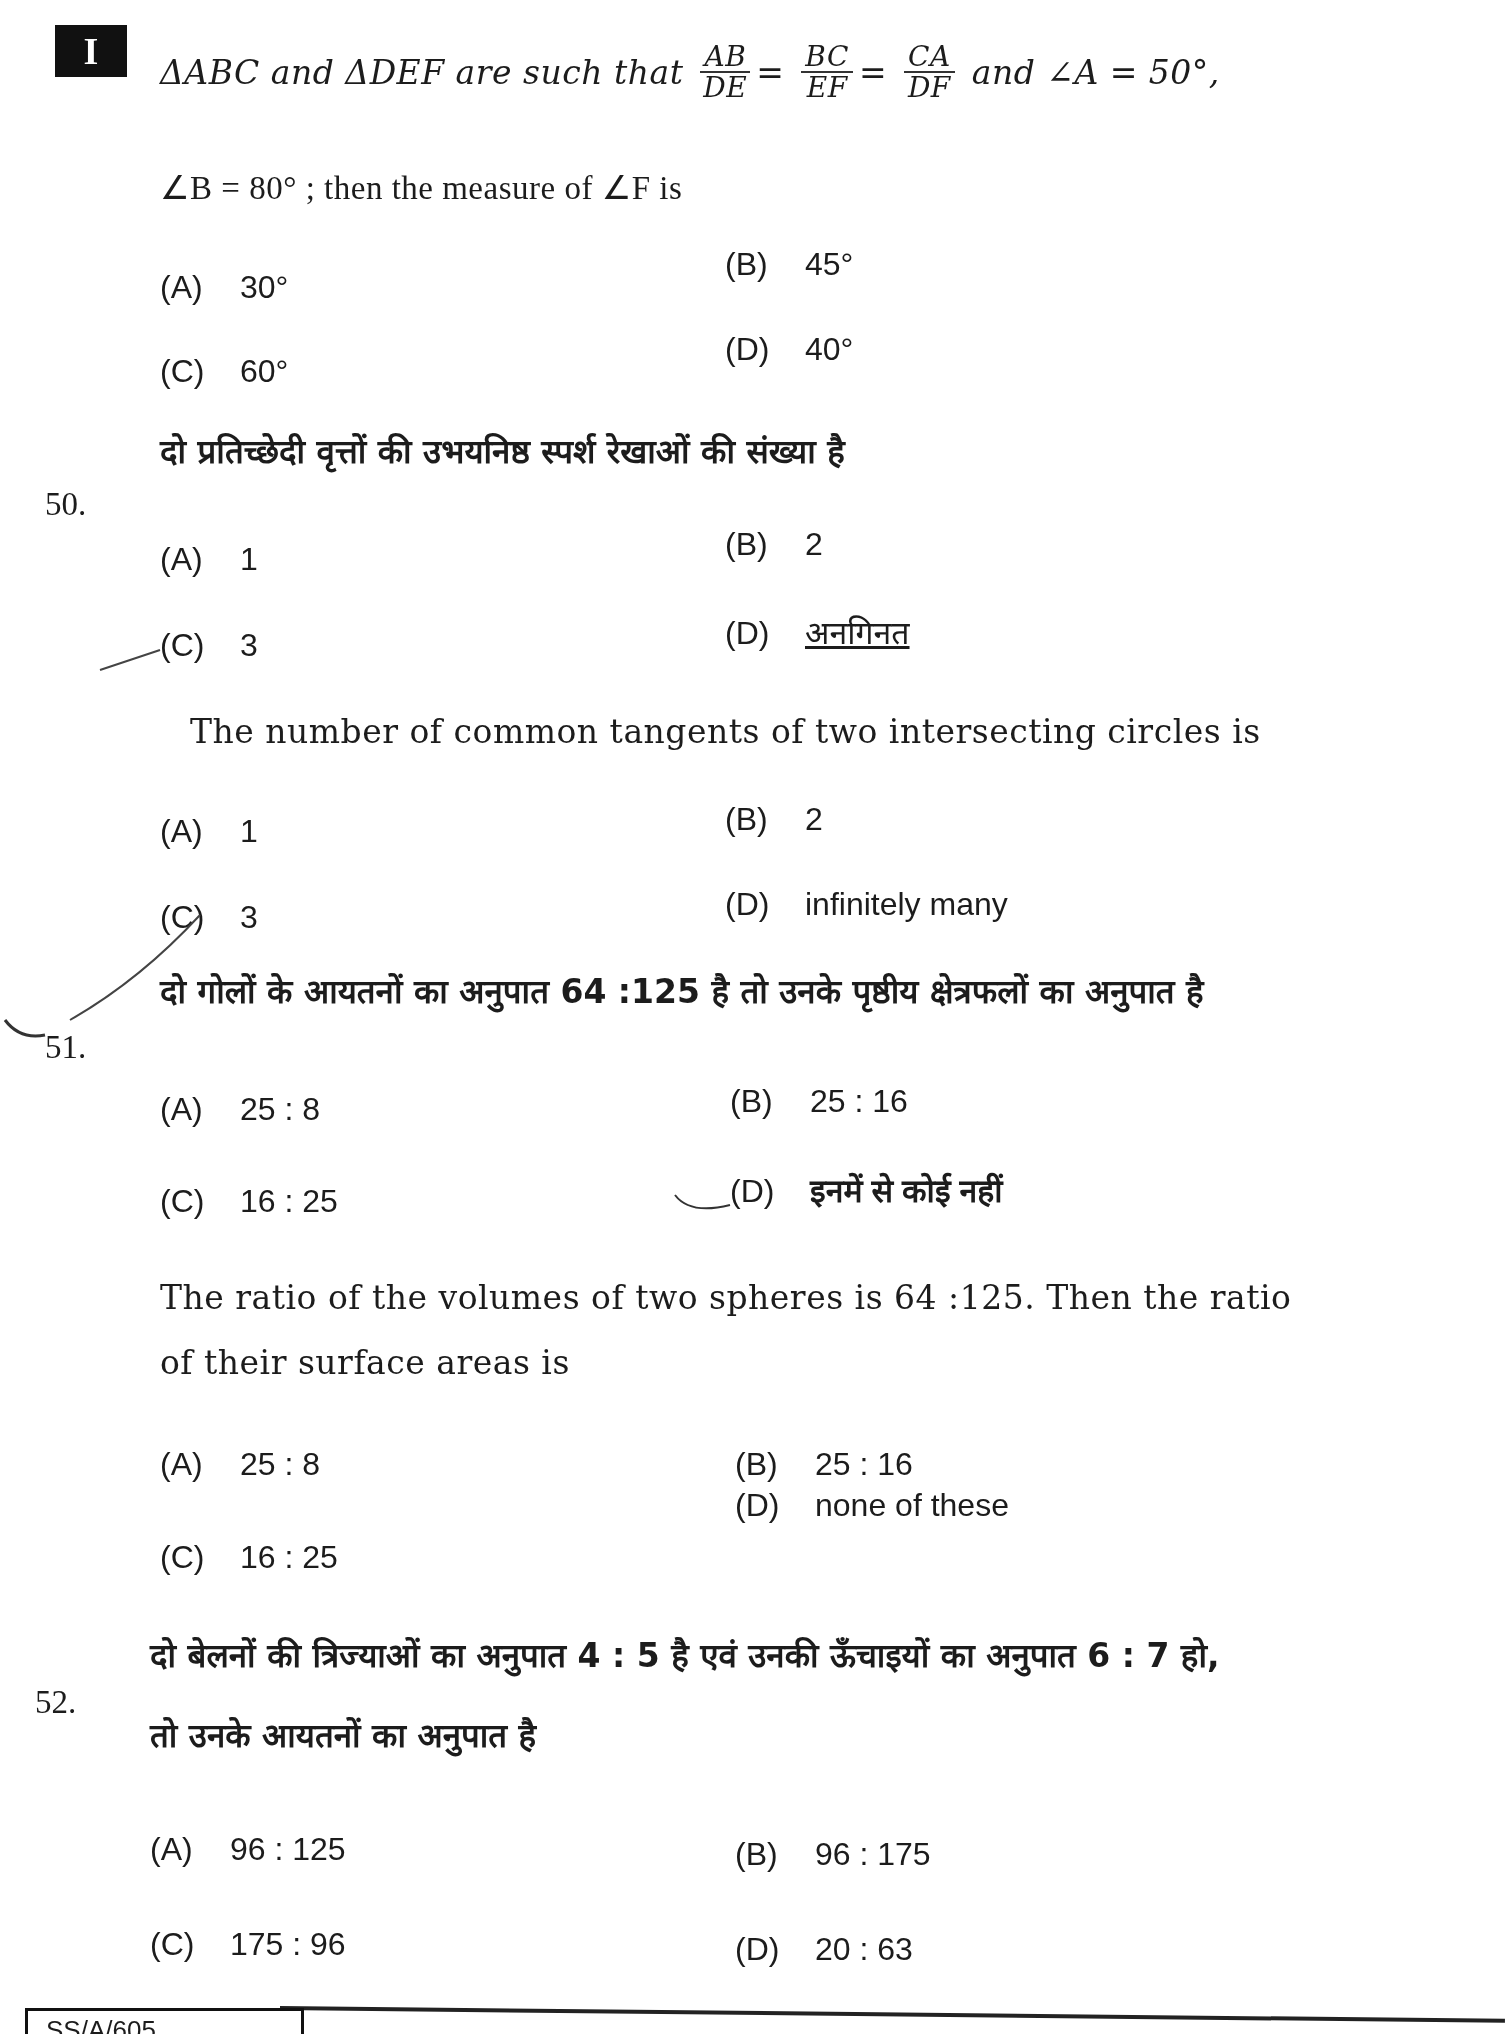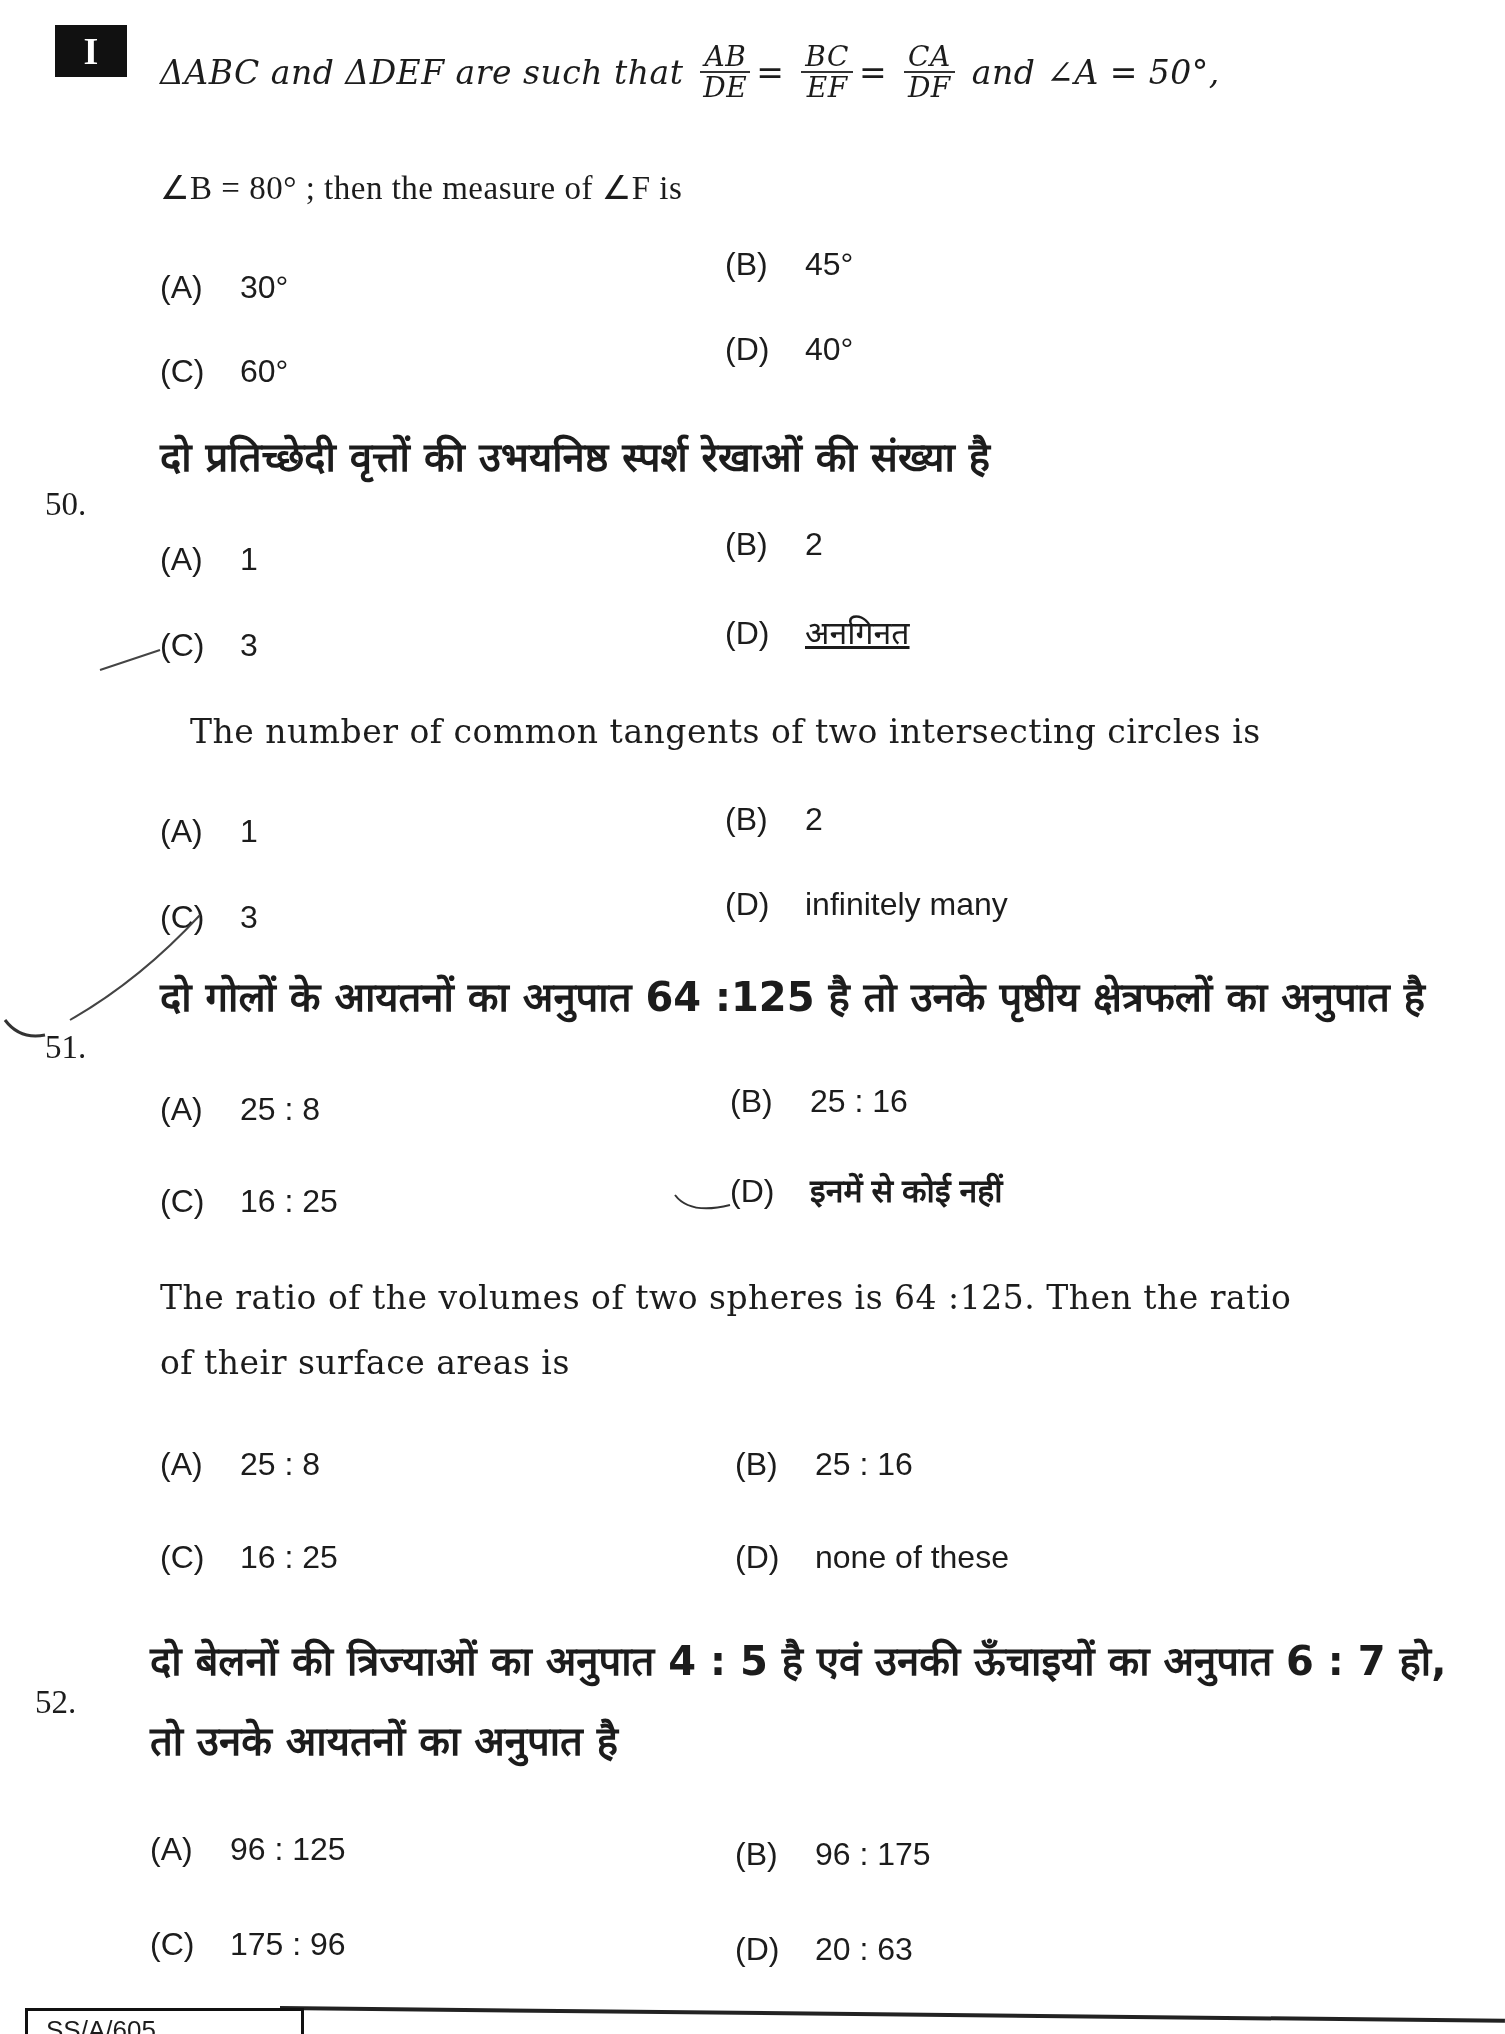--- a/index.html
+++ b/index.html
@@ -9,21 +9,21 @@
     color: #1c1c1c;
   }
   .abs { position: absolute; white-space: nowrap; }
   .badge {
     left: 55px; top: 25px; width: 72px; height: 52px;
     background: #111; color: #fff;
     font-family: "Liberation Serif", serif; font-weight: bold; font-size: 38px;
     display: flex; align-items: center; justify-content: center;
   }
   .txt { font-size: 33px; letter-spacing: 0.5px; }
-  .hi { font-family: "DejaVu Sans", sans-serif; font-weight: bold; font-size: 40px; }
+  .hi { font-family: "DejaVu Sans", sans-serif; font-weight: bold; font-size: 33px; }
   .qnum { font-family: "Liberation Serif", serif; font-size: 33px; margin-top: 44px; }
   .opt { font-size: 32px; }
   .opt .lbl { display: inline-block; width: 80px; font-family: "Liberation Sans", sans-serif; }
   .opt .val { font-family: "Liberation Sans", sans-serif; }
   .ital { font-style: italic; }
   .frac { display: inline-flex; flex-direction: column; align-items: center; vertical-align: middle; margin: 0 6px; font-style: italic; font-size: 28px; line-height: 1.05; }
   .frac .num { border-bottom: 2px solid #333; padding: 0 4px; }
   .footer-box {
     left: 25px; top: 2008px; width: 255px; height: 40px;
     border-top: 3px solid #111; border-right: 3px solid #111; border-left: 3px solid #111;
@@ -91,21 +91,21 @@
 <div class="abs opt" style="left:730px; top:1082px;"><span class="lbl">(B)</span><span class="val">25 : 16</span></div>
 <div class="abs opt" style="left:160px; top:1182px;"><span class="lbl">(C)</span><span class="val">16 : 25</span></div>
 <div class="abs opt hi" style="left:730px; top:1168px;"><span class="lbl" style="font-weight:normal;">(D)</span><span class="val">इनमें से कोई नहीं</span></div>
 
 <div class="abs txt" style="left:160px; top:1278px;">The ratio of the volumes of two spheres is 64 :125. Then the ratio</div>
 <div class="abs txt" style="left:160px; top:1343px;">of their surface areas is</div>
 
 <div class="abs opt" style="left:160px; top:1445px;"><span class="lbl">(A)</span><span class="val">25 : 8</span></div>
 <div class="abs opt" style="left:735px; top:1445px;"><span class="lbl">(B)</span><span class="val">25 : 16</span></div>
 <div class="abs opt" style="left:160px; top:1538px;"><span class="lbl">(C)</span><span class="val">16 : 25</span></div>
-<div class="abs opt" style="left:735px; top:1538px;"><span class="lbl">(D)</span><span class="val">none of these</span></div>
+<div class="abs opt" style="left:735px; top:1486px;"><span class="lbl">(D)</span><span class="val">none of these</span></div>
 
 <div class="abs qnum" style="left:35px; top:1640px;">52.</div>
 <div class="abs hi" style="left:150px; top:1632px;">दो बेलनों की त्रिज्याओं का अनुपात 4 : 5 है एवं उनकी ऊँचाइयों का अनुपात 6 : 7 हो,</div>
 <div class="abs hi" style="left:150px; top:1712px;">तो उनके आयतनों का अनुपात है</div>
 
 <div class="abs opt" style="left:150px; top:1830px;"><span class="lbl">(A)</span><span class="val">96 : 125</span></div>
 <div class="abs opt" style="left:735px; top:1835px;"><span class="lbl">(B)</span><span class="val">96 : 175</span></div>
 <div class="abs opt" style="left:150px; top:1925px;"><span class="lbl">(C)</span><span class="val">175 : 96</span></div>
 <div class="abs opt" style="left:735px; top:1930px;"><span class="lbl">(D)</span><span class="val">20 : 63</span></div>
 

